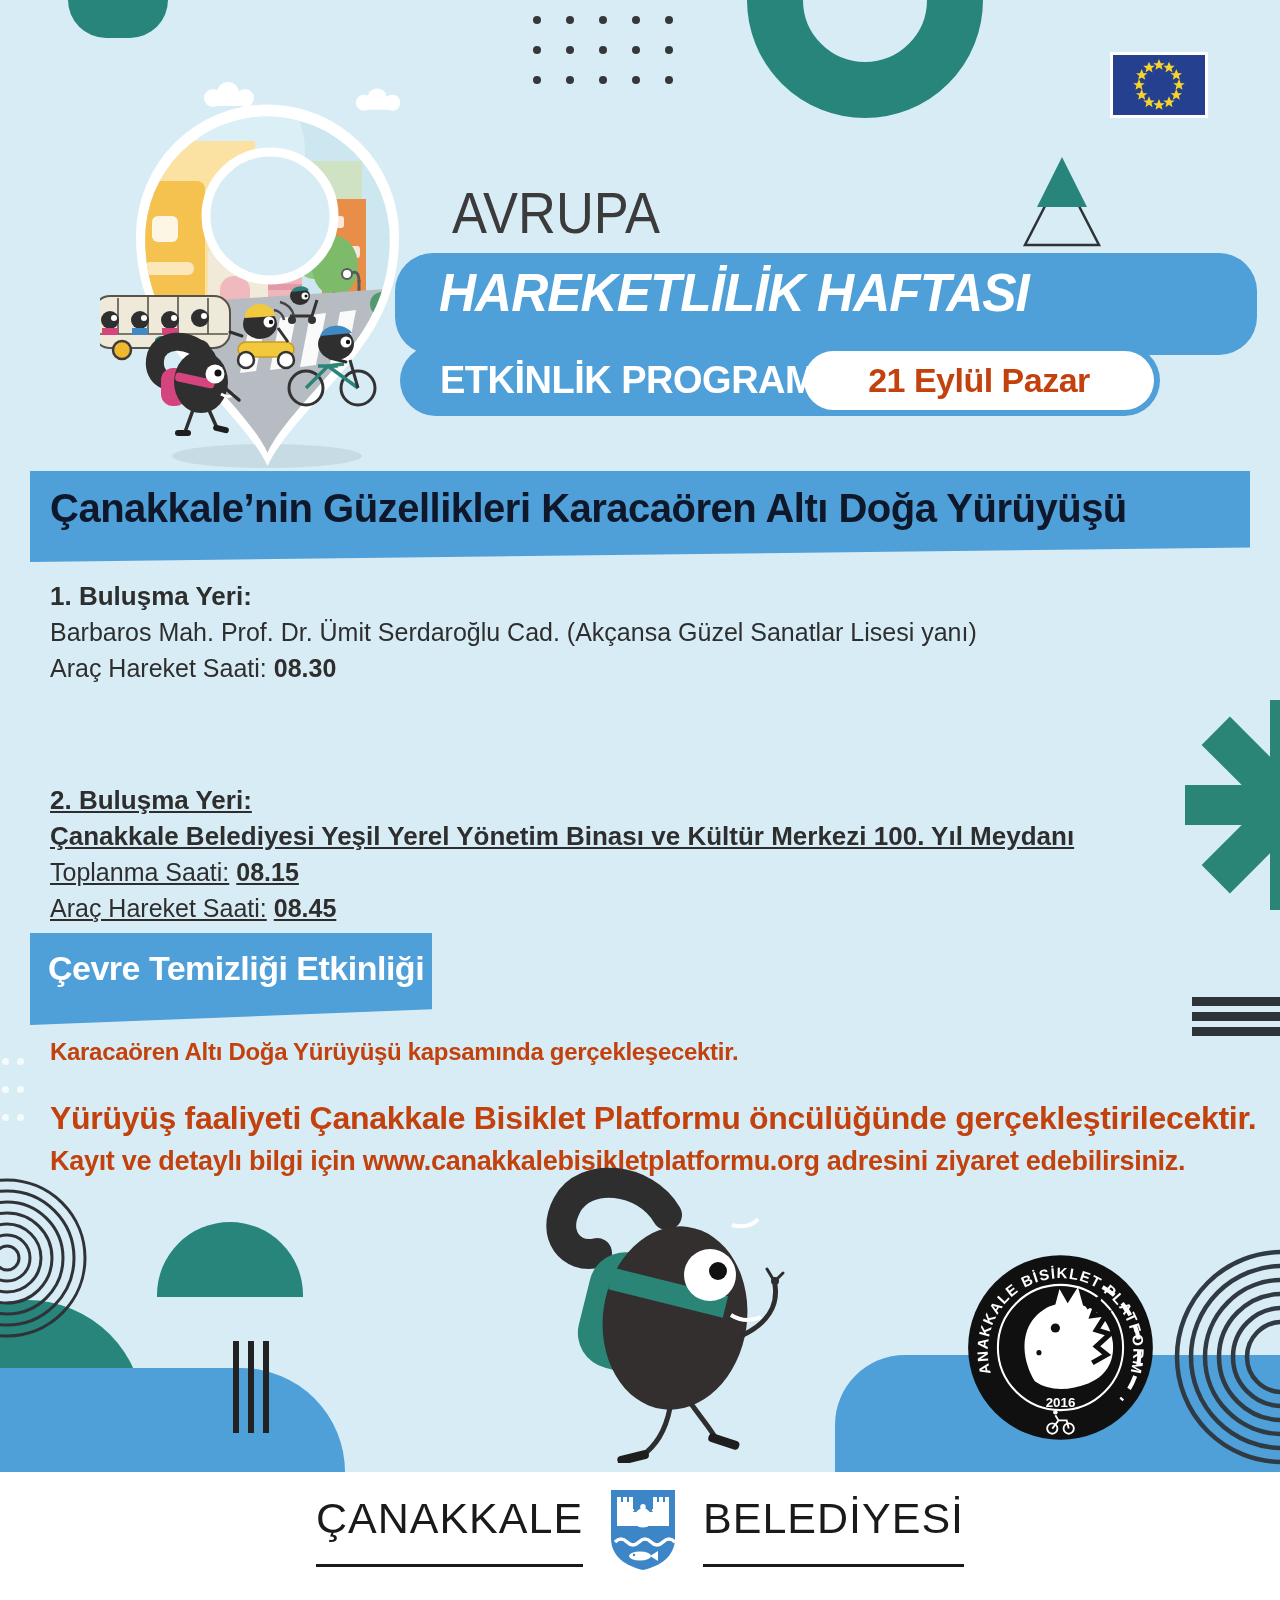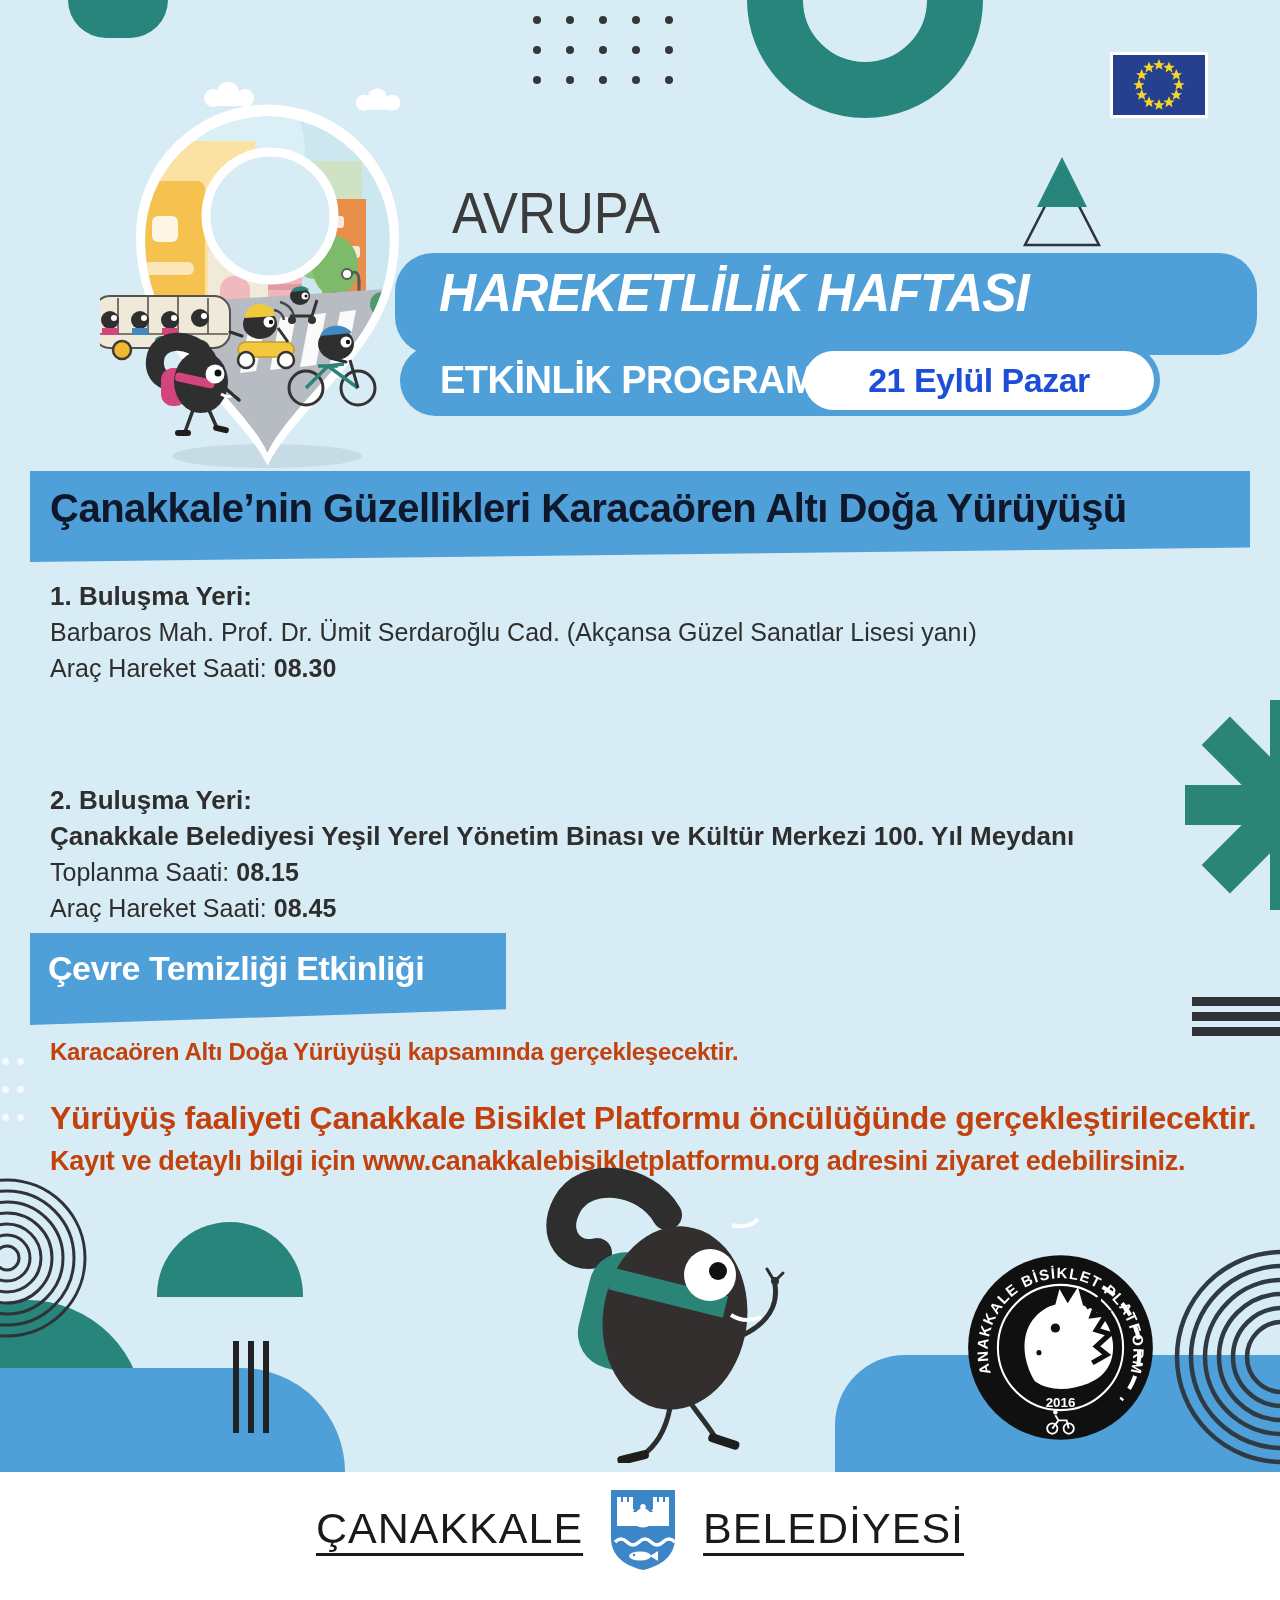--- a/index.html
+++ b/index.html
@@ -30,37 +30,37 @@
   .pin-illo{left:100px;top:66px;z-index:3;}
   .avrupa{left:452px;top:180px;font-size:57px;font-weight:400;color:#3b3b3b;
     transform:scaleX(.92);transform-origin:left top;letter-spacing:0;z-index:2;}
   .banner1{left:395px;top:253px;width:862px;height:102px;background:#4f9fd8;border-radius:38px;z-index:2;font-style:italic;}
   .banner1 .t{position:absolute;left:44px;top:0;line-height:79px;font-size:54px;font-weight:700;color:#fff;
     letter-spacing:-1px;transform:scaleX(.95);transform-origin:left center;white-space:nowrap;}
   .banner2{left:400px;top:345px;width:760px;height:71px;background:#4f9fd8;border-radius:36px;z-index:2;}
   .banner2 .t{position:absolute;left:40px;top:0;line-height:71px;font-size:38px;font-weight:700;color:#fff;
     letter-spacing:-.5px;white-space:nowrap;}
   .date-pill{position:absolute;right:6px;top:6px;width:350px;height:59px;background:#fff;border-radius:30px;
-    text-align:center;line-height:59px;font-size:34px;font-weight:700;color:#1d4ed8;letter-spacing:-.5px;}
+    text-align:center;line-height:59px;font-size:34px;font-weight:700;color:#c2410c;letter-spacing:-.5px;}
 
   
   .title-banner{left:30px;top:471px;width:1220px;height:91px;background:#4f9fd8;
     clip-path:polygon(0 0,100% 0,100% 84%,0 100%);z-index:1;}
   .title-banner .t{position:absolute;left:20px;top:15px;font-size:40px;font-weight:700;color:#0f172a;
     letter-spacing:-.5px;white-space:nowrap;}
 
   
   .meet{left:50px;font-size:25px;line-height:36px;color:#2e2e2e;white-space:nowrap;z-index:1;}
   .meet .b{font-weight:700;font-size:26px;}
   .meet .time{font-weight:700;margin-left:7px;}
   .m1{top:578px;}
-  .m2{top:782px;}
-
-  
-  .cevre-banner{left:30px;top:933px;width:476px;height:92px;background:#4f9fd8;
+  .m2{top:782px;text-decoration:underline;}
+
+  
+  .cevre-banner{left:30px;top:933px;width:402px;height:92px;background:#4f9fd8;
     clip-path:polygon(0 0,100% 0,100% 83%,0 100%);}
   .cevre-banner .t{position:absolute;left:18px;top:16px;font-size:34px;font-weight:700;color:#fff;letter-spacing:-.5px;white-space:nowrap;}
   .note{left:50px;font-weight:700;color:#c2410c;white-space:nowrap;letter-spacing:-.3px;}
   .note-main{top:1038px;font-size:24px;}
   .note-1{top:1100px;font-size:32px;}
   .note-2{top:1146px;font-size:27px;}
   .dots-left{left:2px;top:1058px;display:grid;grid-template-columns:repeat(2,7px);grid-template-rows:repeat(3,7px);column-gap:8px;row-gap:21px;}
   .dots-left i{width:7px;height:7px;border-radius:50%;background:rgba(255,255,255,.75);}
 
   
@@ -72,21 +72,21 @@
   .vbars i{position:absolute;top:0;width:6px;height:92px;background:#222;}
   .vbars i:nth-child(1){left:0;} .vbars i:nth-child(2){left:15px;} .vbars i:nth-child(3){left:30px;}
   .band-right{left:835px;top:1355px;width:445px;height:117px;background:#4f9fd8;border-top-left-radius:70px;z-index:1;}
   .rings-br{left:1172px;top:1247px;z-index:2;}
   .walker{left:505px;top:1163px;z-index:3;}
   .badge{left:963px;top:1250px;z-index:3;}
 
   
   .footer-strip{left:0;top:1472px;width:1280px;height:128px;background:#ffffff;z-index:5;}
   .muni{left:0;top:1486px;width:1280px;display:flex;justify-content:center;align-items:center;gap:24px;z-index:6;}
-  .muni .word{font-size:43px;letter-spacing:1px;color:#1a1a1a;border-bottom:3px solid #1a1a1a;padding-bottom:0;white-space:nowrap;}
+  .muni .word{font-size:43px;letter-spacing:1px;color:#1a1a1a;border-bottom:3px solid #1a1a1a;padding-bottom:21px;white-space:nowrap;}
 </style>
 </head>
 <body>
 
 <div class="page">
 
   <div class="abs dome-tl"></div>
   <div class="abs dots-top">
     <i></i>
       <i></i>

